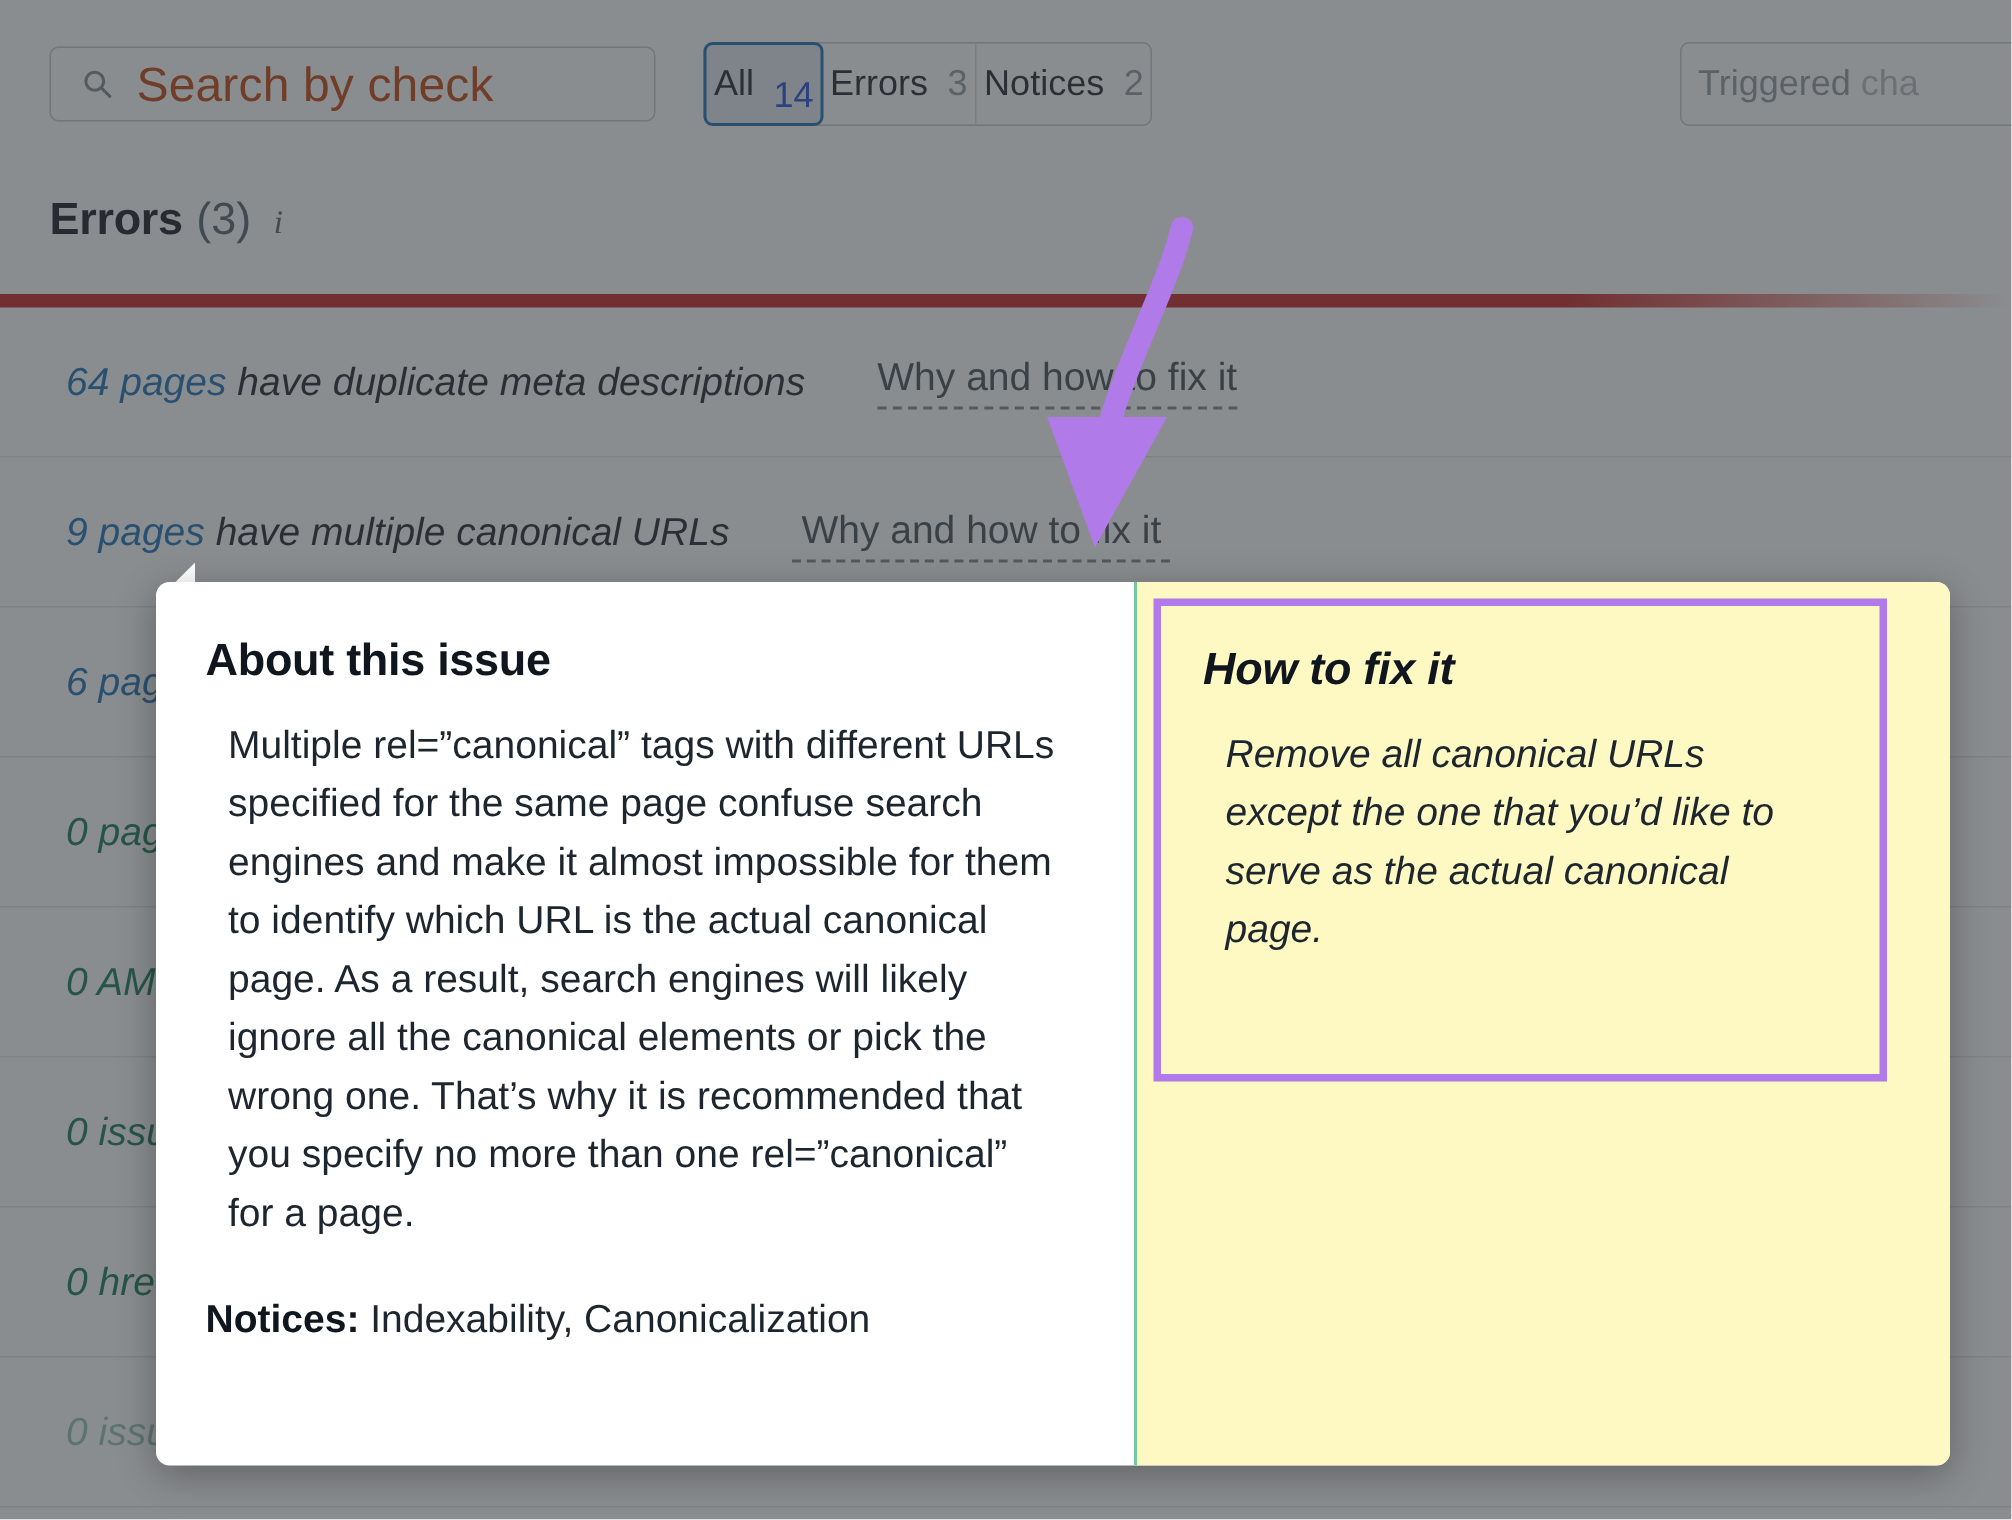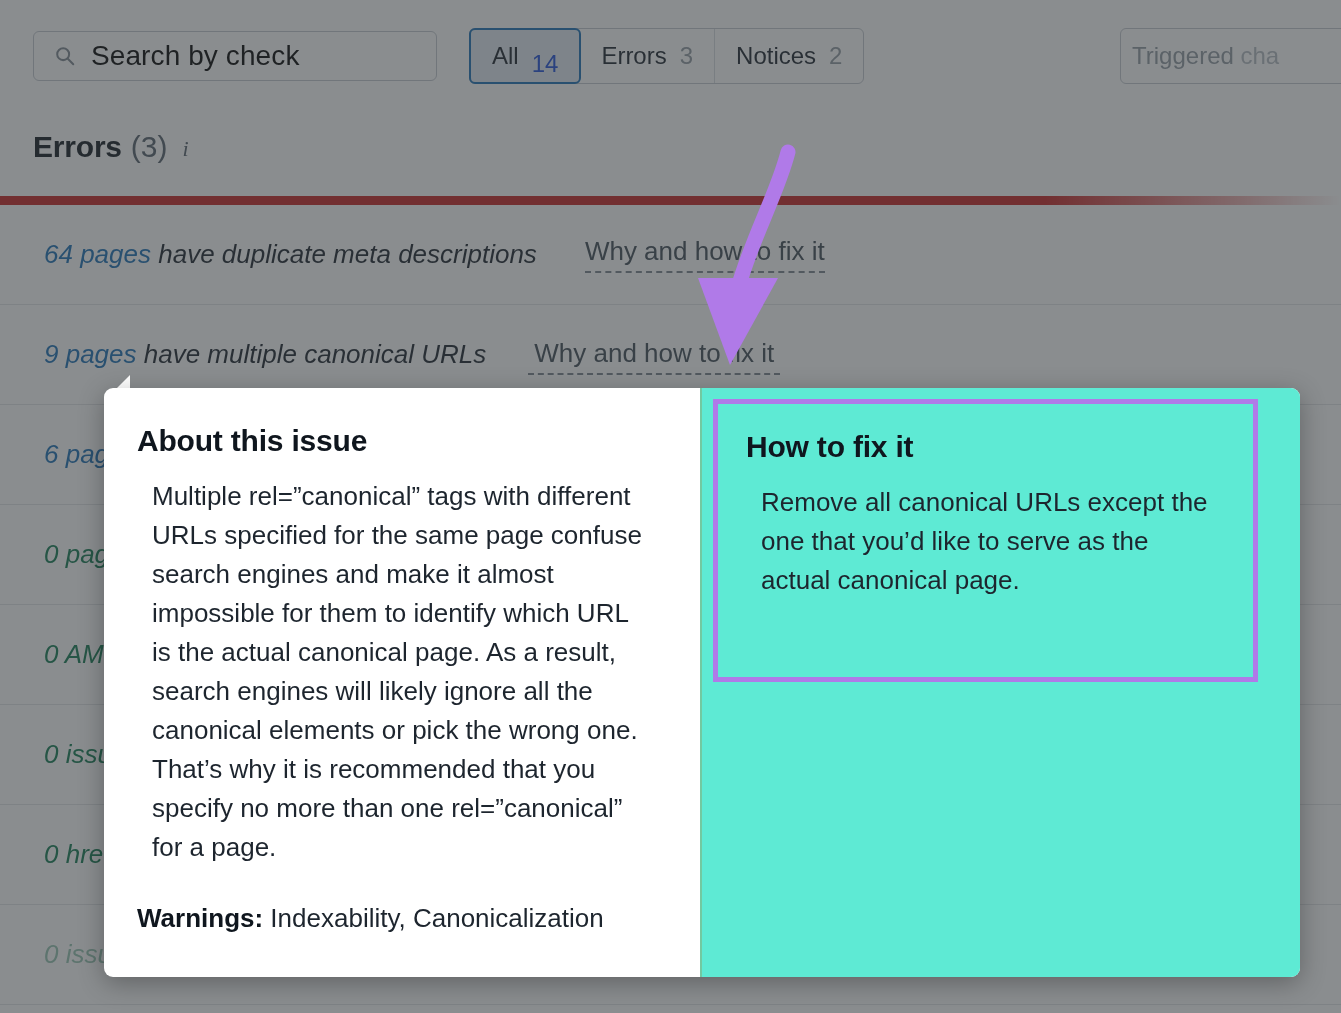--- a/index.html
+++ b/index.html
@@ -40,41 +40,41 @@
     background: #ffffff;
   }
   .search-icon {
     margin-left: 20px;
     width: 22px; height: 22px;
     flex: 0 0 auto;
     display: block;
   }
   .search-placeholder {
     margin-left: 15px;
-    font-size: 28px;
-    color: #000000;
+    font-size: 32px;
+    color: #c2410c;
     letter-spacing: 0.1px;
   }
 
   .segmented {
     position: absolute;
     left: 469px; top: 28px;
     height: 56px;
     display: flex;
     align-items: stretch;
     border: 1px solid #c3c8cf;
     border-radius: 6px;
     background: #ffffff;
     box-sizing: border-box;
   }
   .seg {
     display: flex;
     align-items: center;
     gap: 13px;
-    padding: 0 21px;
+    padding: 0 5px;
     font-size: 24px;
     color: #18202a;
     border-right: 1px solid #d7dbe0;
     box-sizing: border-box;
     white-space: nowrap;
   }
   .seg:last-child { border-right: none; }
   .seg .cnt { color: #8f98a1; }
   .seg.active {
     background: #e3eaf2;
@@ -205,31 +205,32 @@
     left: 104px; top: 388px;
     width: 1196px; height: 589px;
     background: #ffffff;
     border-radius: 9px;
     box-shadow: 0 6px 26px rgba(0,0,0,0.30);
     z-index: 30;
     display: flex;
     overflow: hidden;
   }
   .popup-left {
-    width: 596px;
+    width: 652px;
     flex: 0 0 auto;
     padding: 36px 34px 0 33px;
     box-sizing: border-box;
   }
   .popup-right {
     flex: 1 1 auto;
-    background: #5eead4;
+    background: #fef9c3;
     border-left: 2px solid #72c9a1;
     box-sizing: border-box;
     padding: 11px 42px 12px 11px;
+    font-style: italic;
   }
   .panel-title {
     font-size: 30px;
     font-weight: bold;
     color: #0f161e;
     margin: 0 0 19px 0;
     letter-spacing: -0.2px;
   }
   .panel-body {
     font-size: 26px;
@@ -341,21 +342,21 @@
 </div>
 
 <div id="dim"></div>
 
 <div class="popup-tail"></div>
 
 <div id="popup">
   <div class="popup-left">
     <div class="panel-title">About this issue</div>
     <p class="panel-body">Multiple rel=”canonical” tags with different URLs specified for the same page confuse search engines and make it almost impossible for them to identify which URL is the actual canonical page. As a result, search engines will likely ignore all the canonical elements or pick the wrong one. That’s why it is recommended that you specify no more than one rel=”canonical” for a page.</p>
-    <div class="category-line"><b>Warnings:</b><span> Indexability, Canonicalization</span></div>
+    <div class="category-line"><b>Notices:</b><span> Indexability, Canonicalization</span></div>
   </div>
   <div class="popup-right">
     <div class="highlight-box">
       <div class="panel-title">How to fix it</div>
       <p class="panel-body">Remove all canonical URLs except the one that you’d like to serve as the actual canonical page.</p>
     </div>
   </div>
 </div>
 
 <svg id="arrow" viewBox="0 0 200 260">

